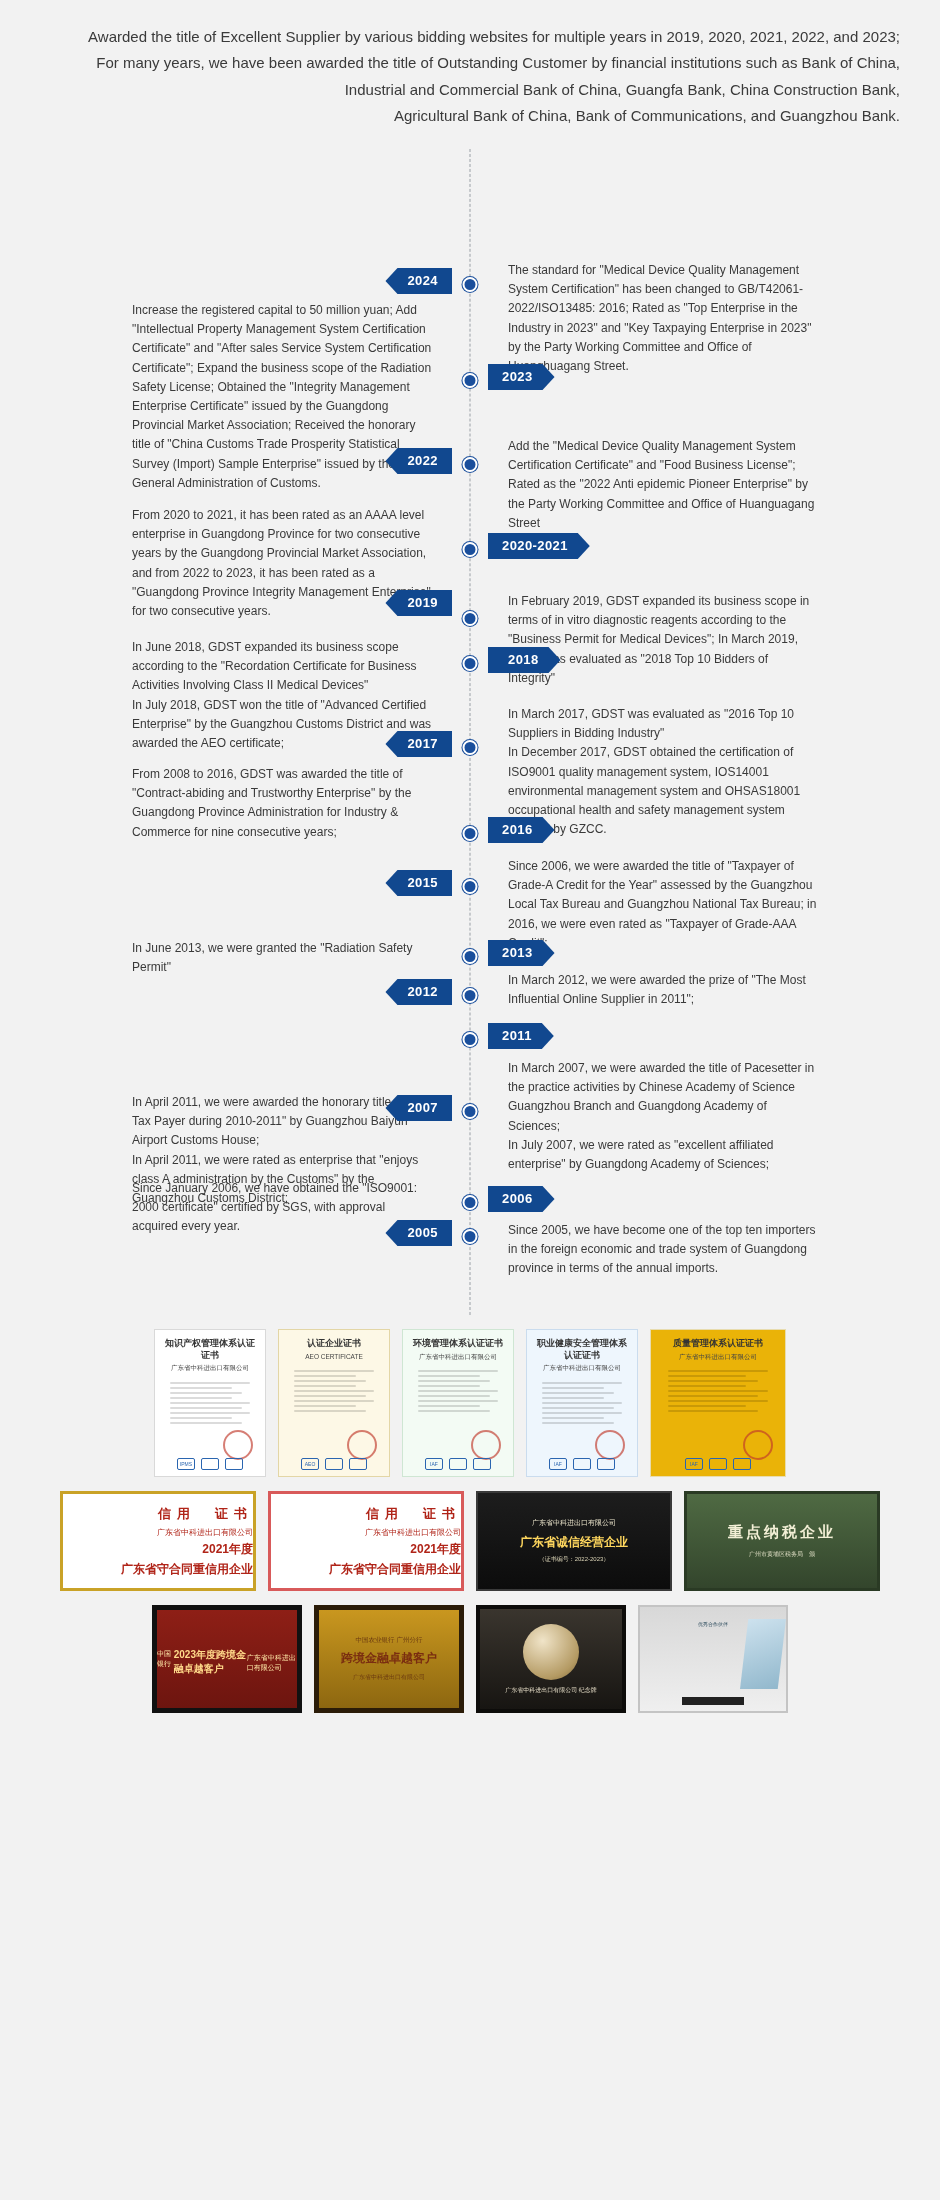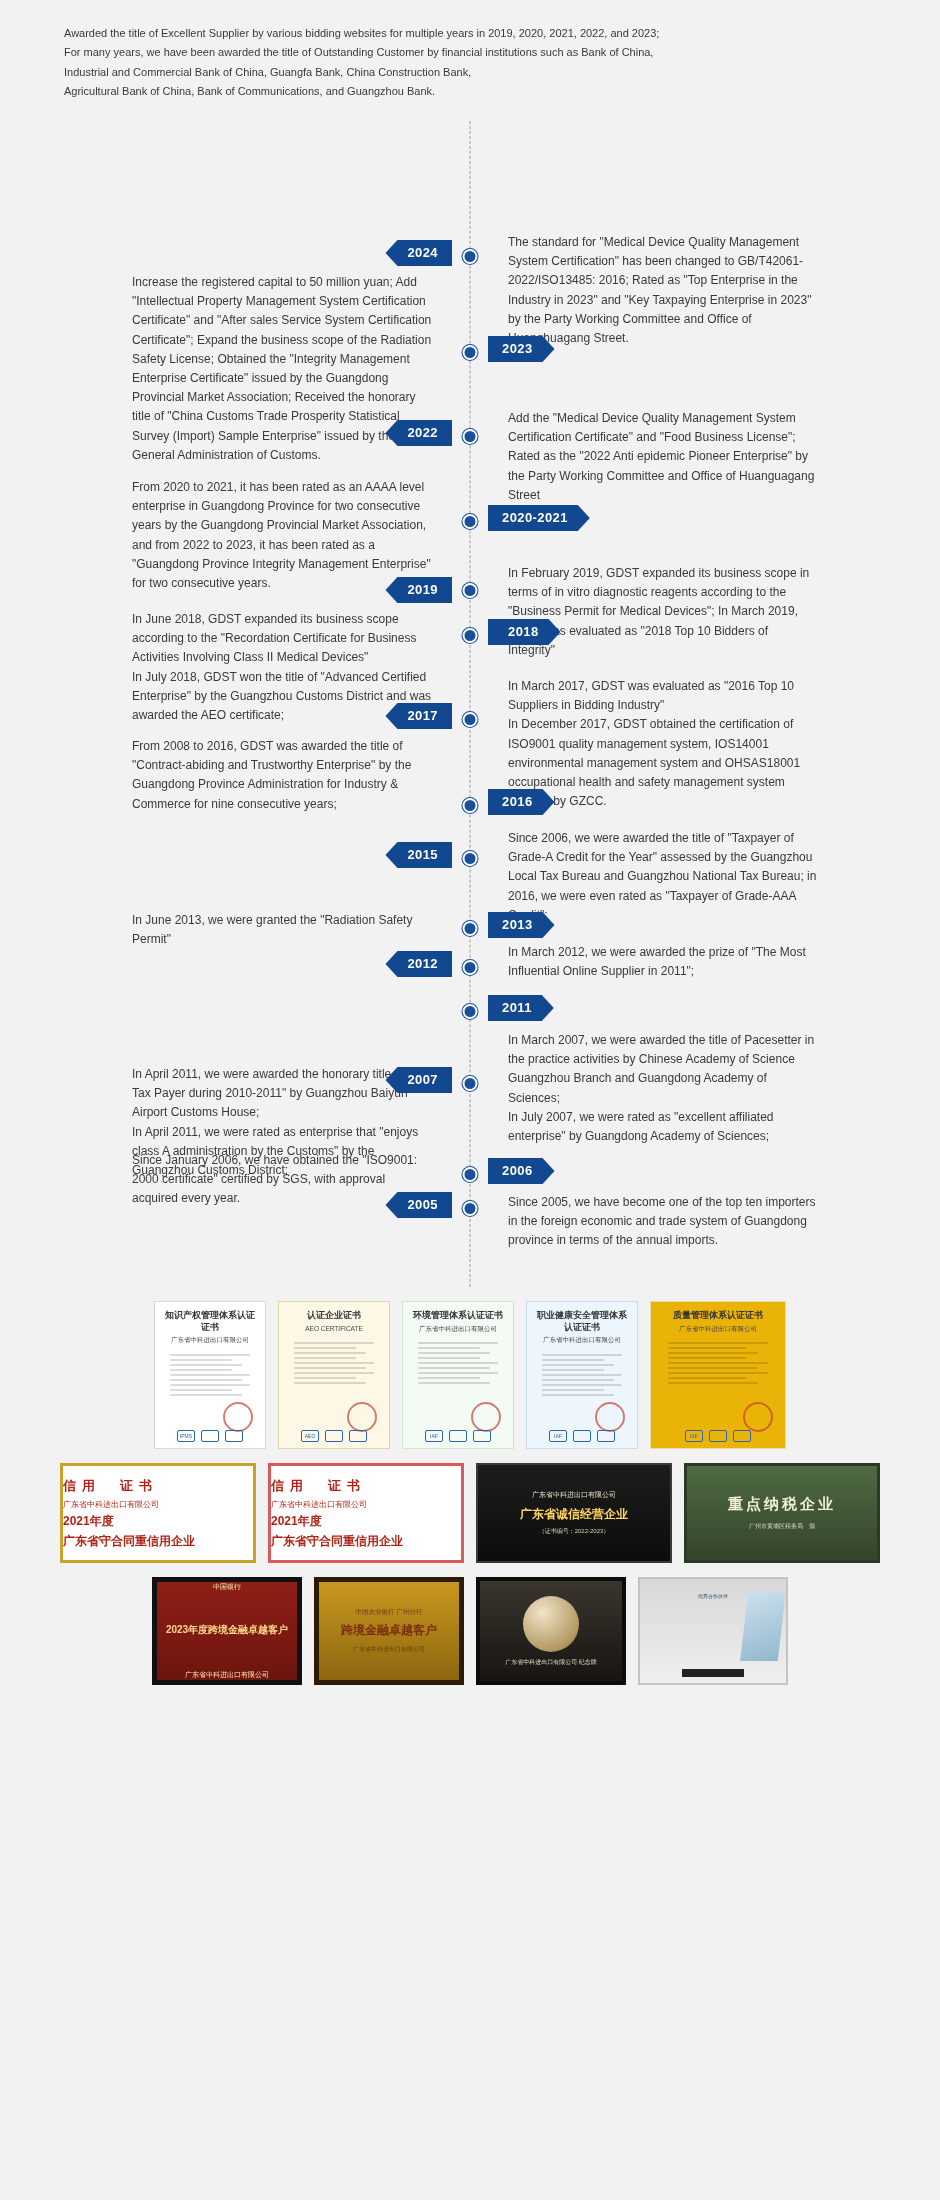--- a/index.html
+++ b/index.html
@@ -18,22 +18,22 @@
   .page {
     width: 940px;
     height: 2200px;
     position: relative;
     background: #f2f2f2;
   }
 
   
   .intro {
     padding: 24px 40px 10px 64px;
-    text-align: left;
-    font-size: 11px;
+    text-align: right;
+    font-size: 15px;
     line-height: 1.75;
     color: #3a3a3a;
   }
   .intro div { white-space: nowrap; }
 
   
   .timeline {
     position: relative;
     margin: 10px 0 0 0;
     padding-bottom: 20px;
@@ -193,21 +193,21 @@
 
   
   .gallery2 { margin-top: 14px; }
   .r2 { width: 196px; height: 100px; }
   .credit {
     background: #fff;
     border: 3px solid #c9a227;
     box-sizing: border-box;
     position: relative;
     display: flex; flex-direction: column;
-    align-items: flex-start; justify-content: center;
+    align-items: flex-end; justify-content: center;
   }
   .credit .hd {
     font-size: 13px; font-weight: bold; color: #b02418;
     letter-spacing: 6px;
   }
   .credit .yr { font-size: 8px; color: #b02418; margin-top: 4px; }
   .credit .big { font-size: 12px; font-weight: bold; color: #b02418; margin-top: 3px; }
   .credit2 { border-color: #d85a5a; }
   .dark {
     background: linear-gradient(#1d1d1d, #0c0c0c);
@@ -226,21 +226,21 @@
   .green .mid { font-size: 15px; font-weight: bold; letter-spacing: 3px; }
   .green .sm { font-size: 6px; margin-top: 8px; opacity: .85; }
 
   
   .gallery3 { margin-top: 14px; }
   .r3 { width: 150px; height: 108px; }
   .plaqueRed {
     background: linear-gradient(#8e1f16, #6d150f);
     border: 5px solid #111;
     color: #ffe9a8;
-    display: flex; flex-direction: column; align-items: center; justify-content: space-between;
+    display: flex; flex-direction: row; align-items: center; justify-content: space-between;
   }
   .plaqueRed .t1 { font-size: 7px; }
   .plaqueRed .t2 { font-size: 10px; font-weight: bold; margin-top: 6px; color: #ffd98a; }
   .plaqueRed .t3 { font-size: 7px; margin-top: 8px; }
   .plaqueGold {
     background: linear-gradient(#c9971f, #8d6710);
     border: 5px solid #2b1c08;
     color: #5b2b0a;
     display: flex; flex-direction: column; align-items: center; justify-content: center;
   }
@@ -296,21 +296,21 @@
       <div class="node" style="top: 224px;"></div>
       <div class="chip right" style="top: 215px;">2023</div>
       <div class="txt left" style="top: 152px; white-space: pre-line;">Increase the registered capital to 50 million yuan; Add "Intellectual Property Management System Certification Certificate" and "After sales Service System Certification Certificate"; Expand the business scope of the Radiation Safety License; Obtained the "Integrity Management Enterprise Certificate" issued by the Guangdong Provincial Market Association; Received the honorary title of "China Customs Trade Prosperity Statistical Survey (Import) Sample Enterprise" issued by the General Administration of Customs.</div>
       <div class="node" style="top: 308px;"></div>
       <div class="chip left" style="top: 299px;">2022</div>
       <div class="txt right" style="top: 288px; white-space: pre-line;">Add the "Medical Device Quality Management System Certification Certificate" and "Food Business License"; Rated as the "2022 Anti epidemic Pioneer Enterprise" by the Party Working Committee and Office of Huanguagang Street</div>
       <div class="node" style="top: 393px;"></div>
       <div class="chip right" style="top: 384px;">2020-2021</div>
       <div class="txt left" style="top: 357px; white-space: pre-line;">From 2020 to 2021, it has been rated as an AAAA level enterprise in Guangdong Province for two consecutive years by the Guangdong Provincial Market Association, and from 2022 to 2023, it has been rated as a "Guangdong Province Integrity Management Enterprise" for two consecutive years.</div>
       <div class="node" style="top: 462px;"></div>
-      <div class="chip left" style="top: 456px;">2019</div>
+      <div class="chip left" style="top: 441px;">2019</div>
       <div class="txt right" style="top: 443px; white-space: pre-line;">In February 2019, GDST expanded its business scope in terms of in vitro diagnostic reagents according to the "Business Permit for Medical Devices"; In March 2019, GDST was evaluated as "2018 Top 10 Bidders of Integrity"</div>
       <div class="node" style="top: 507px;"></div>
       <div class="chip right" style="top: 498px; padding-left: 20px;">2018</div>
       <div class="txt left" style="top: 489px; white-space: pre-line;">In June 2018, GDST expanded its business scope according to the "Recordation Certificate for Business Activities Involving Class II Medical Devices"
 In July 2018, GDST won the title of "Advanced Certified Enterprise" by the Guangzhou Customs District and was awarded the AEO certificate;</div>
       <div class="node" style="top: 591px;"></div>
       <div class="chip left" style="top: 582px;">2017</div>
       <div class="txt right" style="top: 556px; white-space: pre-line;">In March 2017, GDST was evaluated as "2016 Top 10 Suppliers in Bidding Industry"
 In December 2017, GDST obtained the certification of ISO9001 quality management system, IOS14001 environmental management system and OHSAS18001 occupational health and safety management system certified by GZCC.</div>
       <div class="node" style="top: 677px;"></div>

